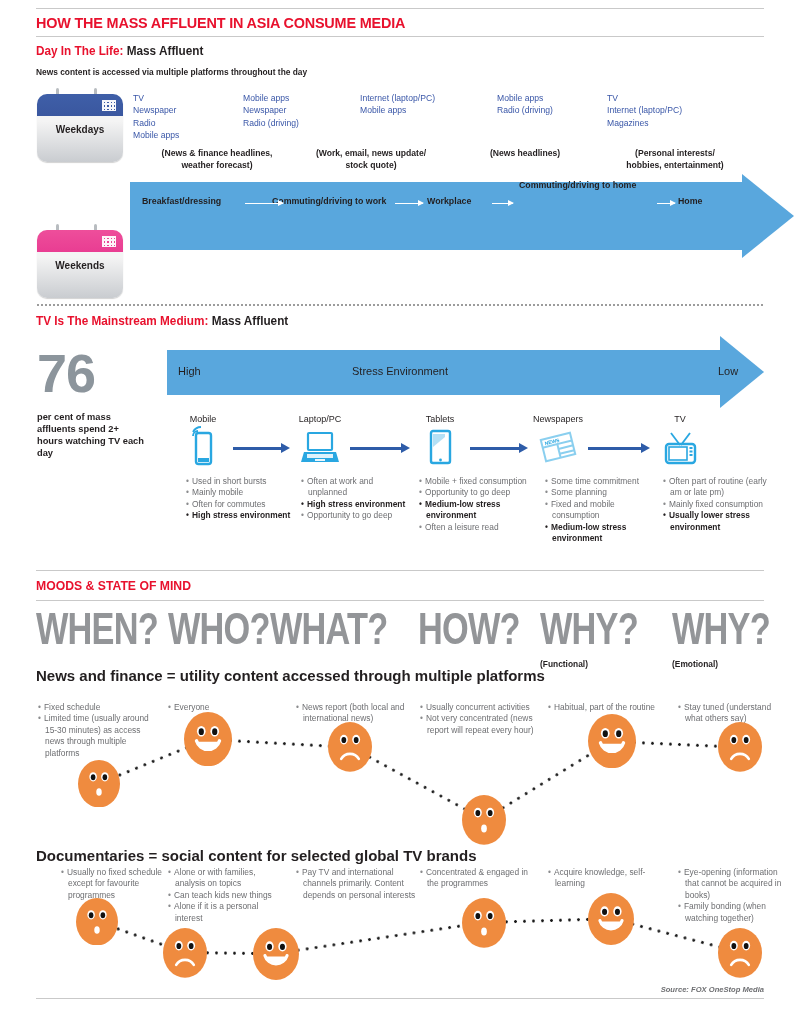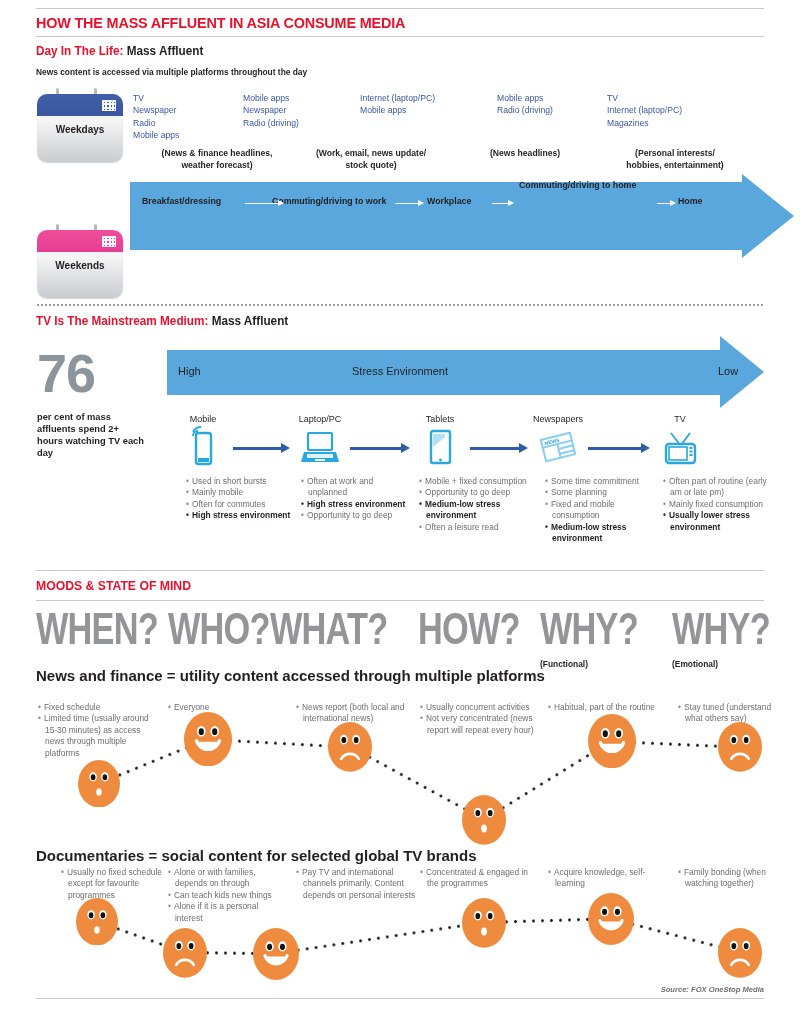--- a/index.html
+++ b/index.html
@@ -421,21 +421,21 @@
       <div class="abs" style="left: 76px; top: 898px;"><svg width="42" height="47.459999999999994" viewBox="0 0 100 113">
           <ellipse cx="50" cy="56.5" rx="50" ry="56.5" fill="#ef8b3f"></ellipse>
           <ellipse cx="36" cy="40" rx="9" ry="11" fill="#ffffff"></ellipse>
           <ellipse cx="64" cy="40" rx="9" ry="11" fill="#ffffff"></ellipse>
           <ellipse cx="36" cy="41" rx="5.5" ry="7" fill="#111111"></ellipse>
           <ellipse cx="64" cy="41" rx="5.5" ry="7" fill="#111111"></ellipse>
           <ellipse cx="50" cy="76" rx="6.5" ry="9" fill="#ffffff"></ellipse>
         </svg></div>
       <div class="mbul" style="left: 168px; top: 867px; width: 120px;">
         <ul>
-          <li>Alone or with families, depends on through</li>
+          <li>Alone or with families, analysis on topics</li>
           <li>Can teach kids new things</li>
           <li>Alone if it is a personal interest</li>
         </ul>
       </div>
       <div class="abs" style="left: 163px; top: 928px;"><svg width="44" height="49.72" viewBox="0 0 100 113">
           <ellipse cx="50" cy="56.5" rx="50" ry="56.5" fill="#ef8b3f"></ellipse>
           <ellipse cx="36" cy="40" rx="9" ry="11" fill="#ffffff"></ellipse>
           <ellipse cx="64" cy="40" rx="9" ry="11" fill="#ffffff"></ellipse>
           <ellipse cx="36" cy="41" rx="5.5" ry="7" fill="#111111"></ellipse>
           <ellipse cx="64" cy="41" rx="5.5" ry="7" fill="#111111"></ellipse>
@@ -477,20 +477,21 @@
           <ellipse cx="50" cy="56.5" rx="50" ry="56.5" fill="#ef8b3f"></ellipse>
           <ellipse cx="36" cy="40" rx="9" ry="11" fill="#ffffff"></ellipse>
           <ellipse cx="64" cy="40" rx="9" ry="11" fill="#ffffff"></ellipse>
           <ellipse cx="36" cy="41" rx="5.5" ry="7" fill="#111111"></ellipse>
           <ellipse cx="64" cy="41" rx="5.5" ry="7" fill="#111111"></ellipse>
           <path d="M28 62 A24 24 0 0 0 72 62 Z" fill="#ffffff" stroke="#ef8b3f" stroke-width="0"></path>
           <path d="M26 60 A25 25 0 0 0 74 60" fill="none" stroke="#ffffff" stroke-width="7" stroke-linecap="round"></path>
         </svg></div>
       <div class="mbul" style="left: 678px; top: 867px; width: 115px;">
         <ul>
+          <li>Eye-opening (information that cannot be acquired in books)</li>
           <li>Family bonding (when watching together)</li>
         </ul>
       </div>
       <div class="abs" style="left: 718px; top: 928px;"><svg width="44" height="49.72" viewBox="0 0 100 113">
           <ellipse cx="50" cy="56.5" rx="50" ry="56.5" fill="#ef8b3f"></ellipse>
           <ellipse cx="36" cy="40" rx="9" ry="11" fill="#ffffff"></ellipse>
           <ellipse cx="64" cy="40" rx="9" ry="11" fill="#ffffff"></ellipse>
           <ellipse cx="36" cy="41" rx="5.5" ry="7" fill="#111111"></ellipse>
           <ellipse cx="64" cy="41" rx="5.5" ry="7" fill="#111111"></ellipse>
           <path d="M30 84 A23 23 0 0 1 70 84" fill="none" stroke="#ffffff" stroke-width="6" stroke-linecap="round"></path>

